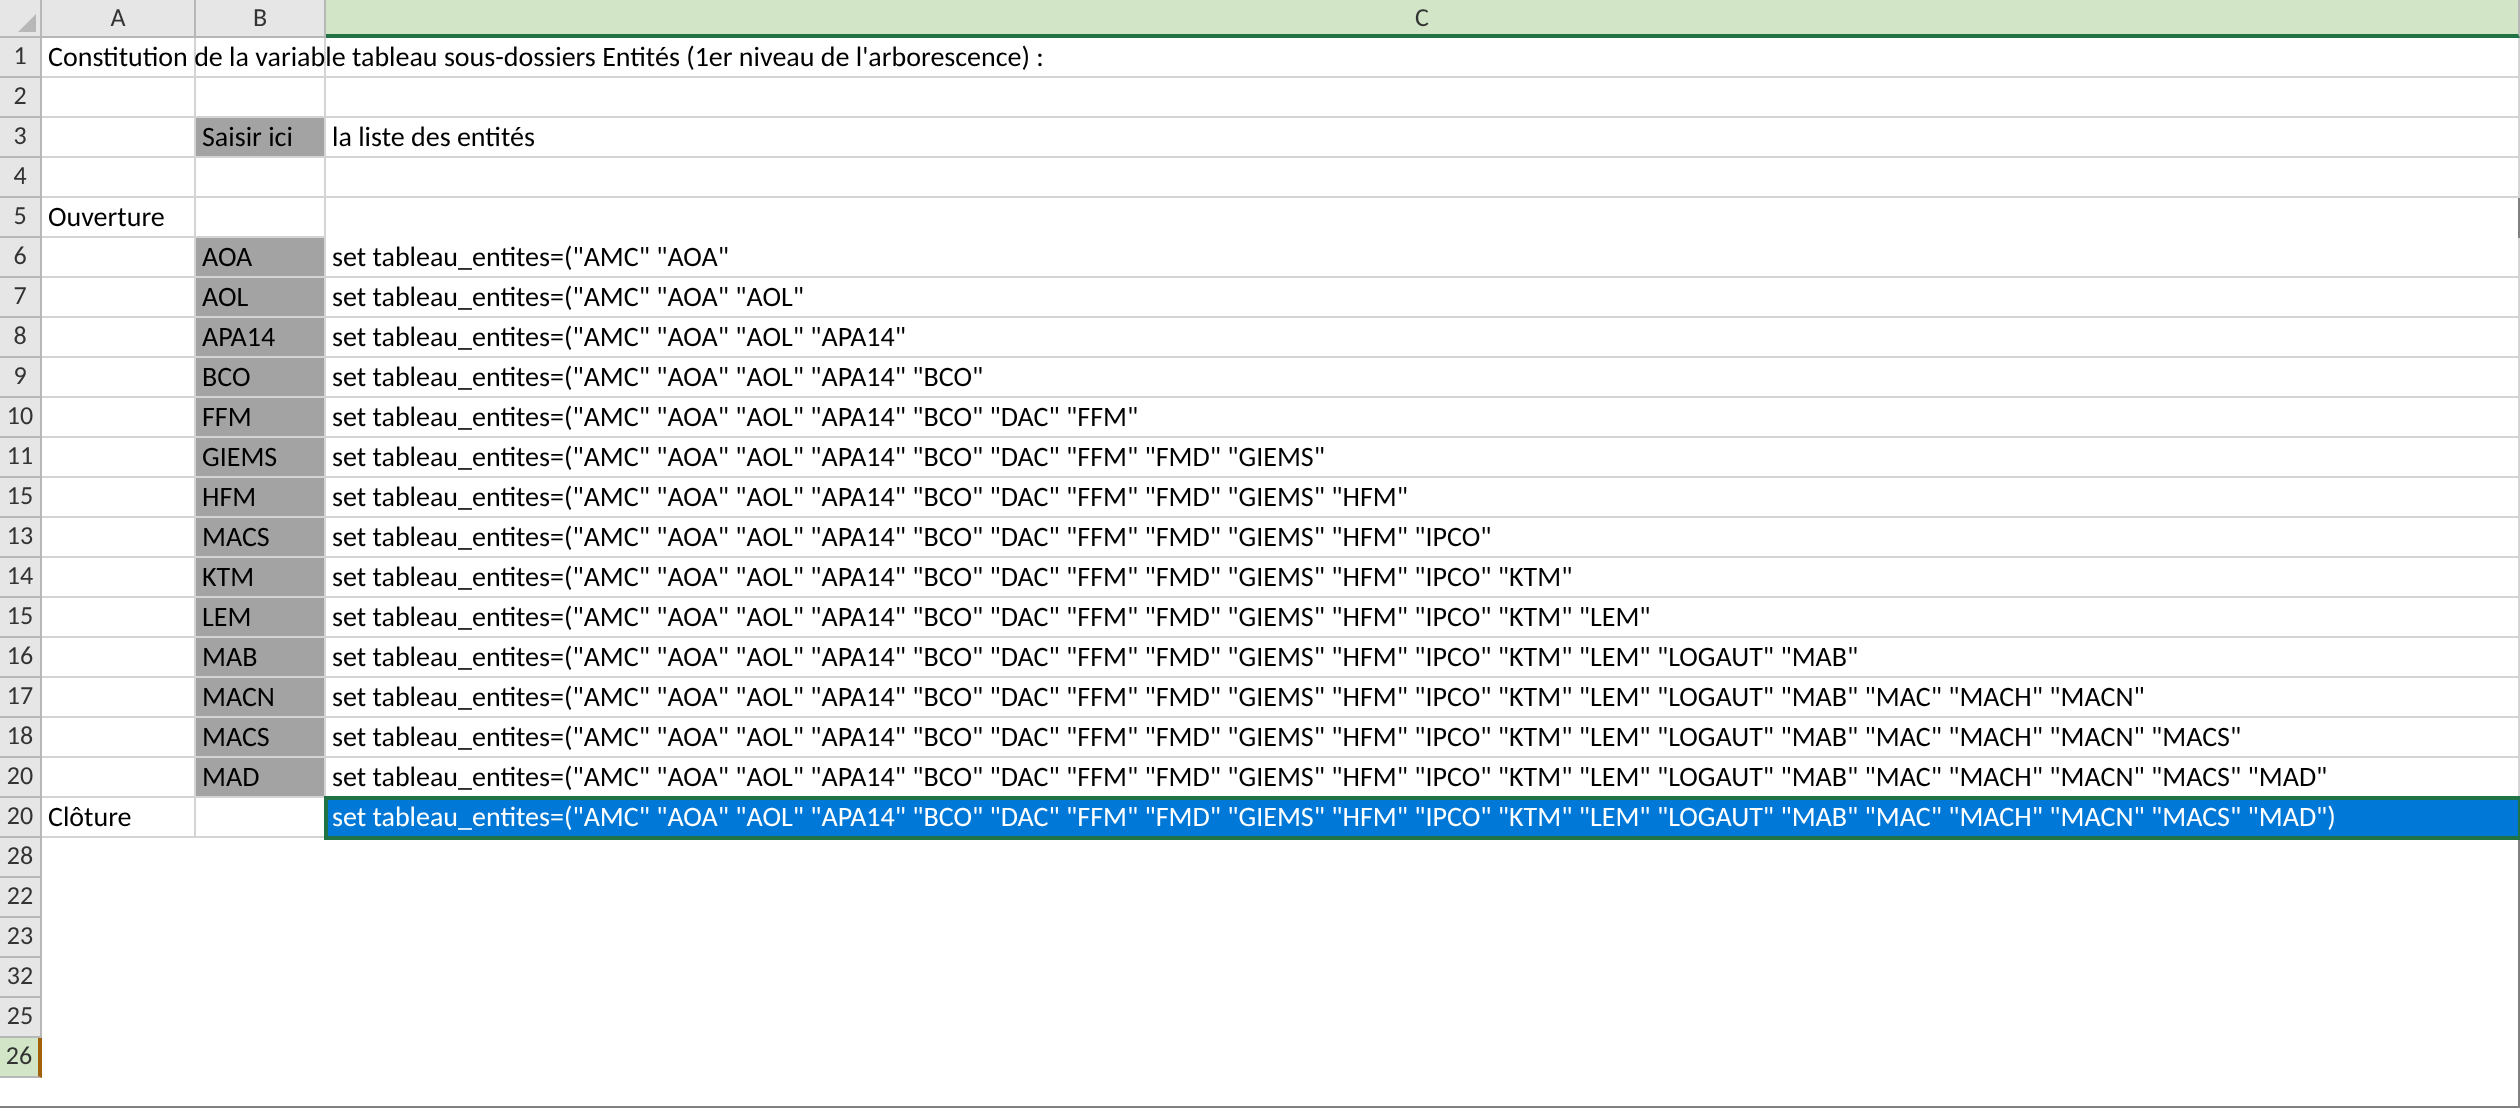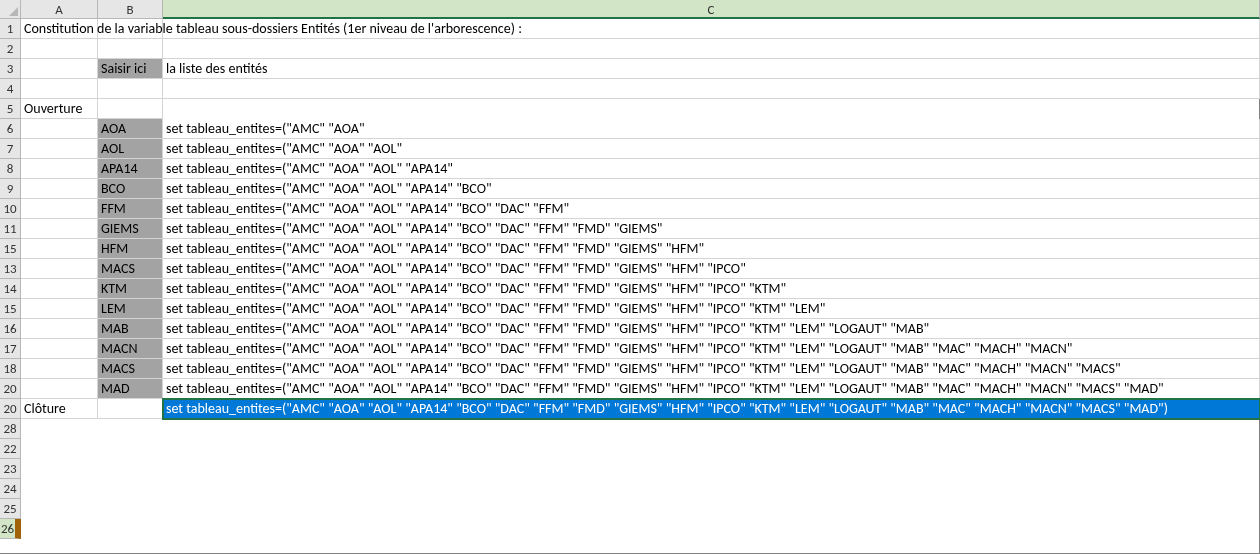--- a/index.html
+++ b/index.html
@@ -66,21 +66,21 @@
     background: #e6e6e6;
     border-right: 1px solid #b7b7b7;
     border-bottom: 1px solid #b7b7b7;
     text-align: center;
     line-height: 20px;
     font-size: 13px;
     color: #333;
   }
   .row-h.sel {
     background: #d3e5c7;
-    border-right: 6px solid #a16207;
+    border-right: 2px solid #a16207;
   }
   .grid {
     position: absolute;
     left: 21px; top: 19px;
   }
   .row {
     display: flex;
     height: 20px;
   }
   .cell {
@@ -141,21 +141,21 @@
       <div class="row-h"><span>14</span></div>
       <div class="row-h"><span>15</span></div>
       <div class="row-h"><span>16</span></div>
       <div class="row-h"><span>17</span></div>
       <div class="row-h"><span>18</span></div>
       <div class="row-h"><span>20</span></div>
       <div class="row-h"><span>20</span></div>
       <div class="row-h"><span>28</span></div>
       <div class="row-h"><span>22</span></div>
       <div class="row-h"><span>23</span></div>
-      <div class="row-h"><span>24</span></div>
+      <div class="row-h"><span>32</span></div>
       <div class="row-h"><span>25</span></div>
       <div class="row-h sel"><span>26</span></div>
     </div>
 
   <div class="grid" id="grid">
       <div class="row">
         <div class="cell col-A bold"><span>Constitution de la variable tableau sous-dossiers Entités (1er niveau de l'arborescence) :</span></div>
         <div class="cell col-B"><span></span></div>
         <div class="cell col-C"><span></span></div>
       </div>

